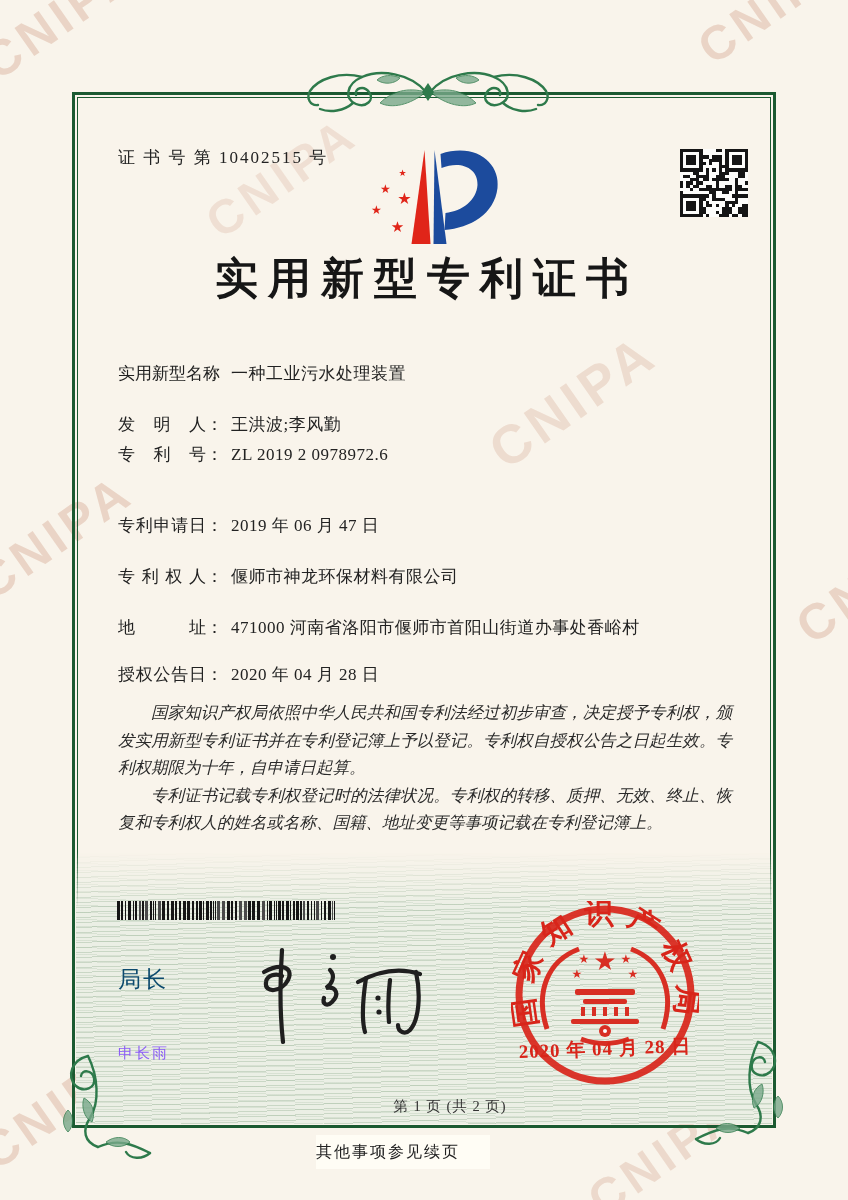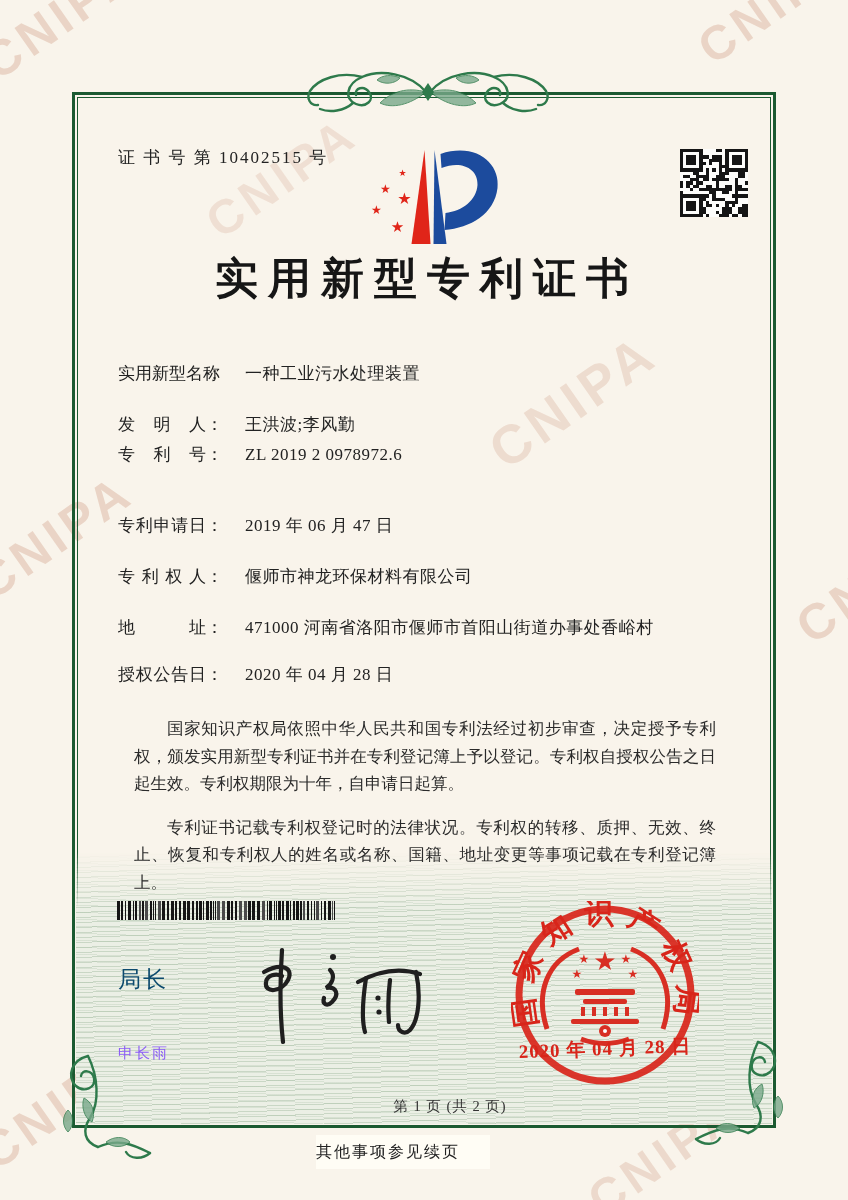--- a/index.html
+++ b/index.html
@@ -40,28 +40,28 @@
     position:absolute; left:0; top:250px; width:812px; text-align:center;
     font-size:43px; font-weight:bold; letter-spacing:10px; color:#161616;margin-left:21px;
   }
   
   .field-row { position:absolute; left:118px; width:620px; font-size:17px; white-space:nowrap; }
   .flabel {
     display:inline-block; width:88px; text-align:justify; text-align-last:justify;
     vertical-align:top;
   }
   .colon { display:inline-block; }
-  .fvalue { margin-left:22px; letter-spacing:.5px; }
+  .fvalue { margin-left:8px; letter-spacing:.5px; }
   .grant2 { position:absolute; left:320px; top:0; }
   
   .body-text {
     position:absolute; left:118px; top:699px; width:614px;
     font-size:16.5px; line-height:27.5px; text-align:justify; color:#2a2a2a;
   }
-  .body-text p { margin:16px; text-indent:2em; }
+  .body-text p { margin:0; text-indent:2em;font-style:italic; }
   
   .barcode { position:absolute; left:117px; top:901px; width:222px; height:19px; }
   .director-title { position:absolute; left:118px; top:964px; font-size:23px;
     font-family:Liberation Serif, serif; color:#0c4a6e; letter-spacing:2px; }
   .director-name { position:absolute; left:118px; top:1044px; font-size:15px;
     font-family:"Liberation Sans","DejaVu Sans",sans-serif; color:#8b5cf6; letter-spacing:2px; }
   .signature { position:absolute; left:230px; top:940px; }
   .seal { position:absolute; left:511px; top:901px; width:188px; height:188px; }
   .seal-date {
     position:absolute; left:505px; top:1036px; width:200px; text-align:center;

